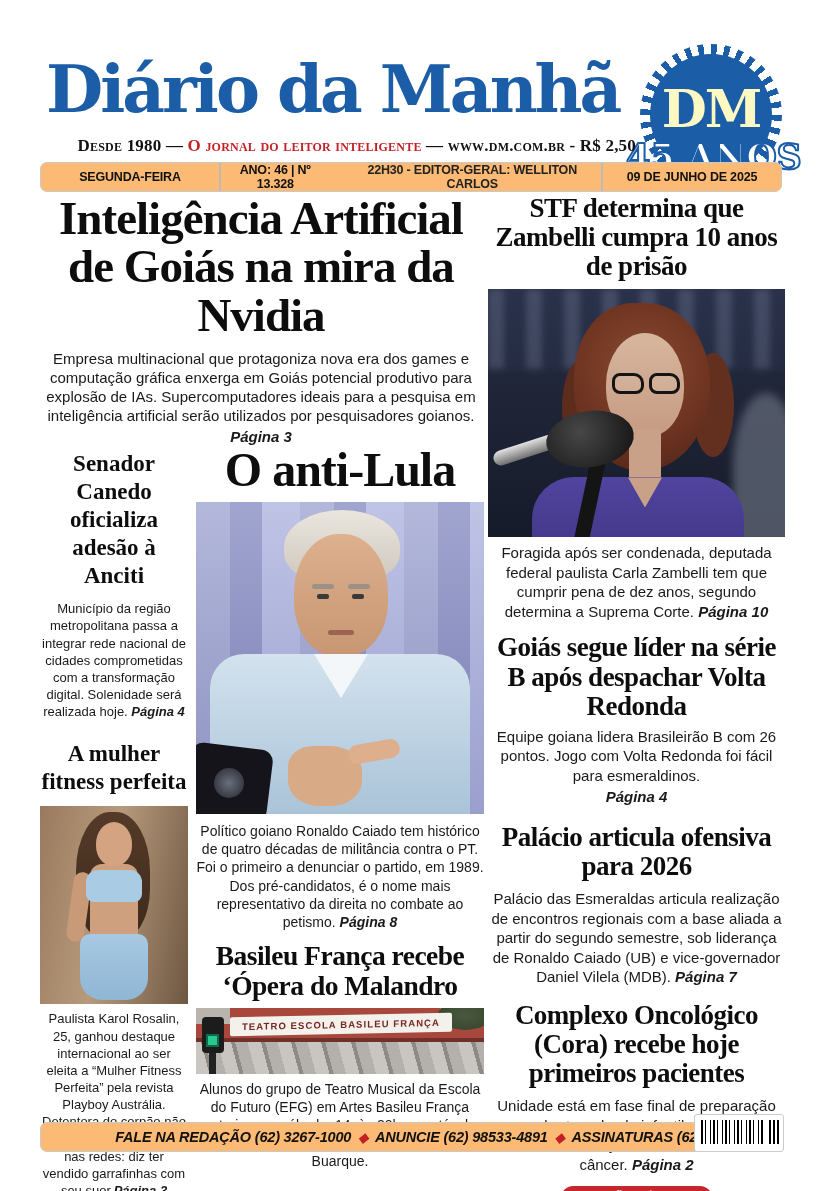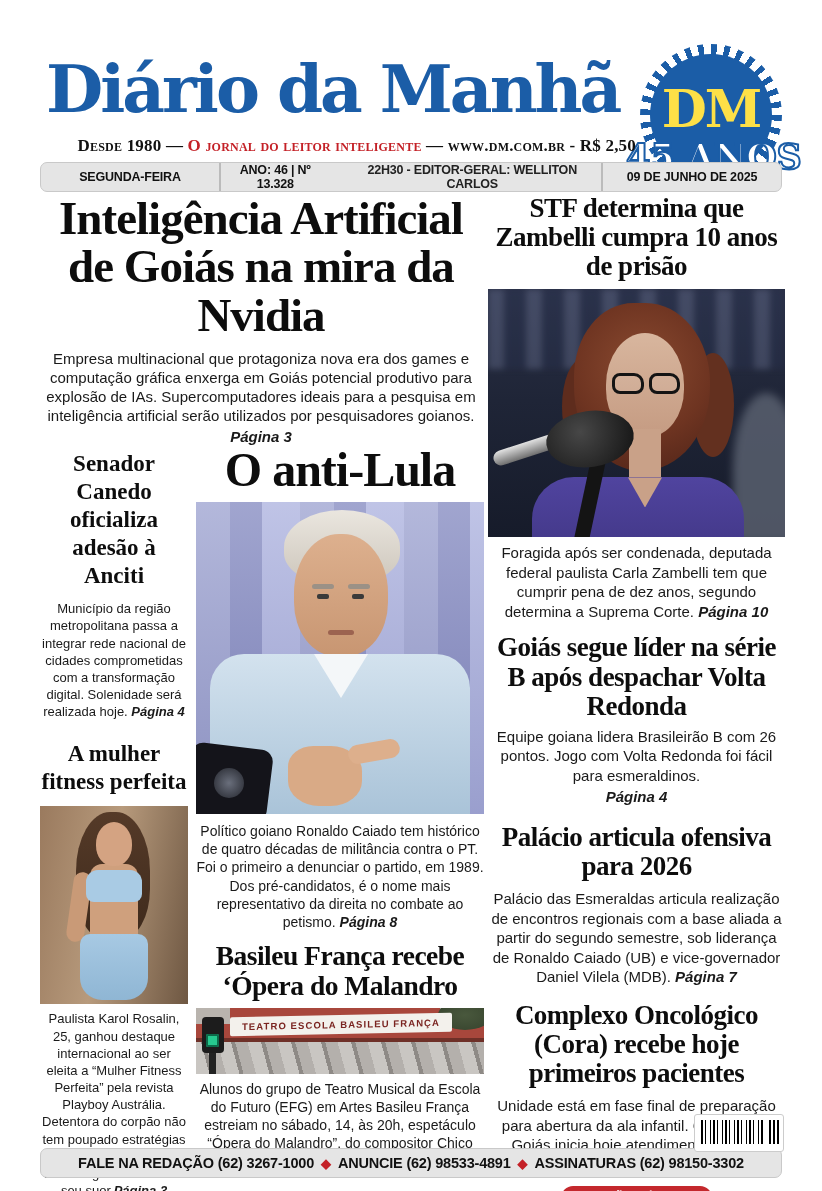--- a/index.html
+++ b/index.html
@@ -23,42 +23,42 @@
   .seal .spikes {
     position:absolute; inset:-8px; border-radius:50%;
     background:repeating-conic-gradient(#1b5da7 0deg 5deg, transparent 5deg 11.25deg);
   }
   .seal .disc {
     position:absolute; inset:2px; border-radius:50%; background:#1b5da7;
     display:flex; align-items:center; justify-content:center;
   }
   .seal .dm {
     font-family:"DejaVu Serif", serif; font-weight:bold; font-size:52px;
-    color:#fde047; letter-spacing:-2px; margin-top:-14px;
+    color:#fef9c3; letter-spacing:-2px; margin-top:-14px;
   }
   .badge .anos {
     position:absolute; left:-14px; top:84px; width:180px; text-align:center;
     font-family:"DejaVu Serif", serif; font-weight:bold; font-size:35px;
     color:#fff; -webkit-text-stroke:2px #1b5da7; letter-spacing:0px; white-space:nowrap;
   }
 
   
   .graybar {
     position:absolute; left:40px; width:742px; height:30px;
-    background:#e5e5e5; border:1px solid #c9c9c9; border-radius:7px;
+    background:#fdba74; border:1px solid #c9c9c9; border-radius:7px;
     display:flex; align-items:center; box-sizing:border-box;
   }
   .infobar { top:162px; font-size:12.5px; font-weight:bold; letter-spacing:-.2px; }
   .infobar .cell { text-align:center; }
   .infobar .day { flex:0 0 178px; }
   .infobar .mid { flex:1; border-left:2px solid #bbb; border-right:2px solid #bbb; align-self:stretch; display:flex; align-items:center; justify-content:center; gap:14px; }
   .infobar .date { flex:0 0 178px; }
   .infobar .lite { font-weight:bold; color:#222; }
 
-  .footerbar { top:1148px; justify-content:center; font-size:14.5px; font-weight:bold; letter-spacing:-.2px; }
+  .footerbar { top:1122px; justify-content:flex-end; font-size:14.5px; font-weight:bold; letter-spacing:-.2px;font-style:italic; }
   .footerbar .diamond { color:#c42127; margin:0 7px; font-size:13px; }
 
   .barcode { position:absolute; left:694px; top:1114px; width:88px; height:36px; background:#fff; border:1px solid #ccc; border-radius:3px; }
   .barcode .bars {
     position:absolute; left:6px; top:5px; width:62px; height:24px;
     background:repeating-linear-gradient(90deg,#000 0 2px,#fff 2px 4px,#000 4px 5px,#fff 5px 9px,#000 9px 10px,#fff 10px 12px);
   }
   .barcode .bars2 {
     position:absolute; right:4px; top:5px; width:10px; height:24px;
     background:repeating-linear-gradient(90deg,#000 0 2px,#fff 2px 4px);

